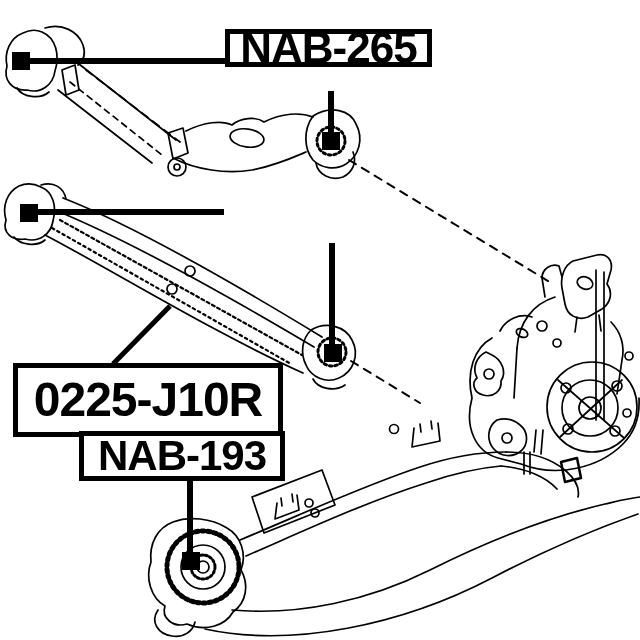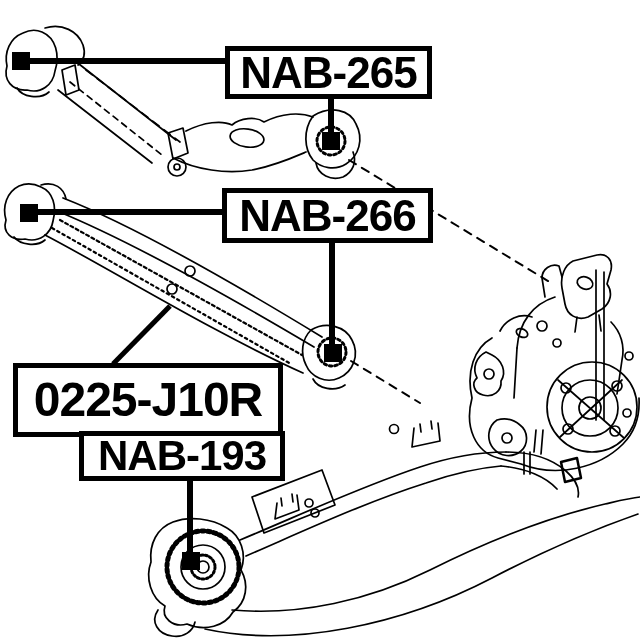--- a/index.html
+++ b/index.html
@@ -27,21 +27,21 @@
     box-sizing:border-box;
     border:5px solid var(--line-color);
     background:var(--bg-color);
     display:flex;align-items:center;justify-content:center;
     font-weight:bold;
     color:var(--line-color);
     line-height:1;
     letter-spacing:-1px;
     white-space:nowrap;
   }
-  .co-265{left:225px;top:46px;width:207px;height:53px;font-size:44px;}
+  .co-265{left:225px;top:29px;width:207px;height:38px;font-size:44px;}
   .co-266{left:222px;top:188px;width:211px;height:55px;font-size:44px;}
   .co-0225{left:13px;top:363px;width:270px;height:74px;font-size:48px;}
   .co-267{left:79px;top:431px;width:206px;height:50px;font-size:42px;}
 </style>
 </head>
 <body>
 
 <div class="stage">
 
   <svg viewBox="0 0 640 640" fill="none" stroke="currentColor" stroke-width="1.7" stroke-linecap="round" stroke-linejoin="round">
@@ -155,23 +155,20 @@
       <rect x="322" y="132" width="18" height="18"></rect>
       <rect x="20" y="204" width="18" height="18"></rect>
       <rect x="324" y="344" width="18" height="18"></rect>
       <rect x="182" y="552" width="18" height="18"></rect>
     </g>
   </svg>
 
   <div class="callout co-265">
     <span>NAB-265</span>
   </div>
-  <div class="callout co-266">
-    <span>NAB-266</span>
-  </div>
   <div class="callout co-0225">
     <span>0225-J10R</span>
   </div>
   <div class="callout co-267">
     <span>NAB-193</span>
   </div>
 
 </div>
 
 </body></html>

